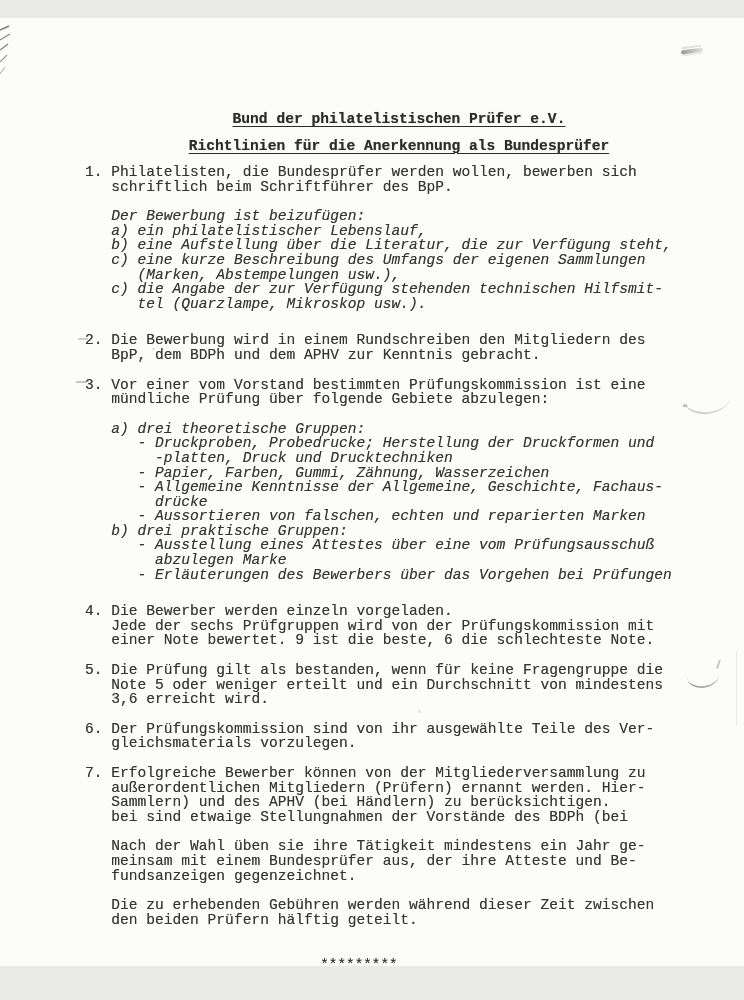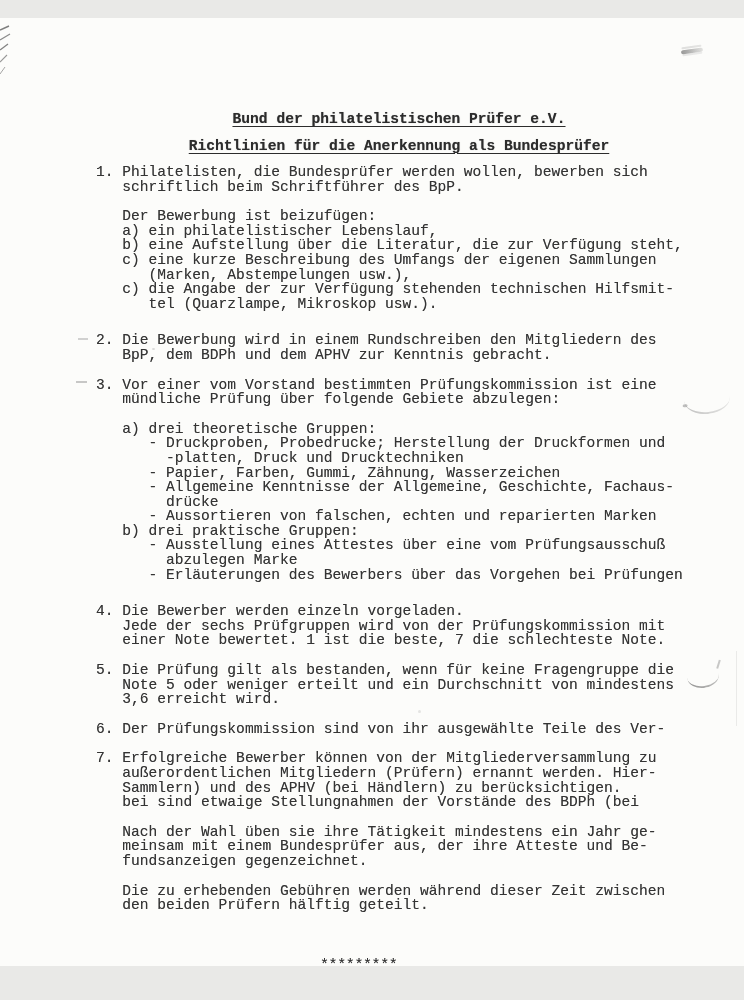--- a/index.html
+++ b/index.html
@@ -35,29 +35,29 @@
     text-underline-offset: 3px;
     text-decoration-thickness: 1.2px;
     text-shadow: 0 0 0.7px rgba(40,40,40,0.55);
     letter-spacing: 0;
     white-space: pre;
   }
   .doc-subtitle { margin-top: 12px; }
   
   .doc-body {
     position: absolute;
-    left: 96px; top: 147px;
+    left: 85px; top: 147px;
     font-size: 14.6px;
     line-height: 14.6px;
     color: #343434;
     text-shadow: 0 0 0.6px rgba(45,45,45,0.5);
   }
   .doc-body .block { margin-bottom: 15px; }
   .doc-body .block:nth-child(2),
-  .doc-body .block:nth-child(5) { margin-bottom: 22px; }
+  .doc-body .block:nth-child(5) { margin-bottom: 22px; font-style: italic; }
   .doc-body .line { white-space: pre; }
   
   .footer-mark {
     position: absolute;
     left: 320px; top: 940px;
     font-size: 15px;
     line-height: 15px;
     color: #2f2f2f;
     letter-spacing: -0.4px;
     text-shadow: 0 0 0.6px rgba(45,45,45,0.5);
@@ -190,29 +190,30 @@
         <div class="line">        drücke</div>
         <div class="line">      - Aussortieren von falschen, echten und reparierten Marken</div>
         <div class="line">   b) drei praktische Gruppen:</div>
         <div class="line">      - Ausstellung eines Attestes über eine vom Prüfungsausschuß</div>
         <div class="line">        abzulegen Marke</div>
         <div class="line">      - Erläuterungen des Bewerbers über das Vorgehen bei Prüfungen</div>
       </div>
       <div class="block">
         <div class="line">4. Die Bewerber werden einzeln vorgeladen.</div>
         <div class="line">   Jede der sechs Prüfgruppen wird von der Prüfungskommission mit</div>
-        <div class="line">   einer Note bewertet. 1 ist die beste, 7 die schlechteste Note.</div>
+        <div class="line">   einer Note bewertet. 9 ist die beste, 6 die schlechteste Note.</div>
       </div>
       <div class="block">
         <div class="line">5. Die Prüfung gilt als bestanden, wenn für keine Fragengruppe die</div>
         <div class="line">   Note 5 oder weniger erteilt und ein Durchschnitt von mindestens</div>
         <div class="line">   3,6 erreicht wird.</div>
       </div>
       <div class="block">
         <div class="line">6. Der Prüfungskommission sind von ihr ausgewählte Teile des Ver-</div>
+        <div class="line">   gleichsmaterials vorzulegen.</div>
       </div>
       <div class="block">
         <div class="line">7. Erfolgreiche Bewerber können von der Mitgliederversammlung zu</div>
         <div class="line">   außerordentlichen Mitgliedern (Prüfern) ernannt werden. Hier-</div>
         <div class="line">   Sammlern) und des APHV (bei Händlern) zu berücksichtigen.</div>
         <div class="line">   bei sind etwaige Stellungnahmen der Vorstände des BDPh (bei</div>
       </div>
       <div class="block">
         <div class="line">   Nach der Wahl üben sie ihre Tätigkeit mindestens ein Jahr ge-</div>
         <div class="line">   meinsam mit einem Bundesprüfer aus, der ihre Atteste und Be-</div>

